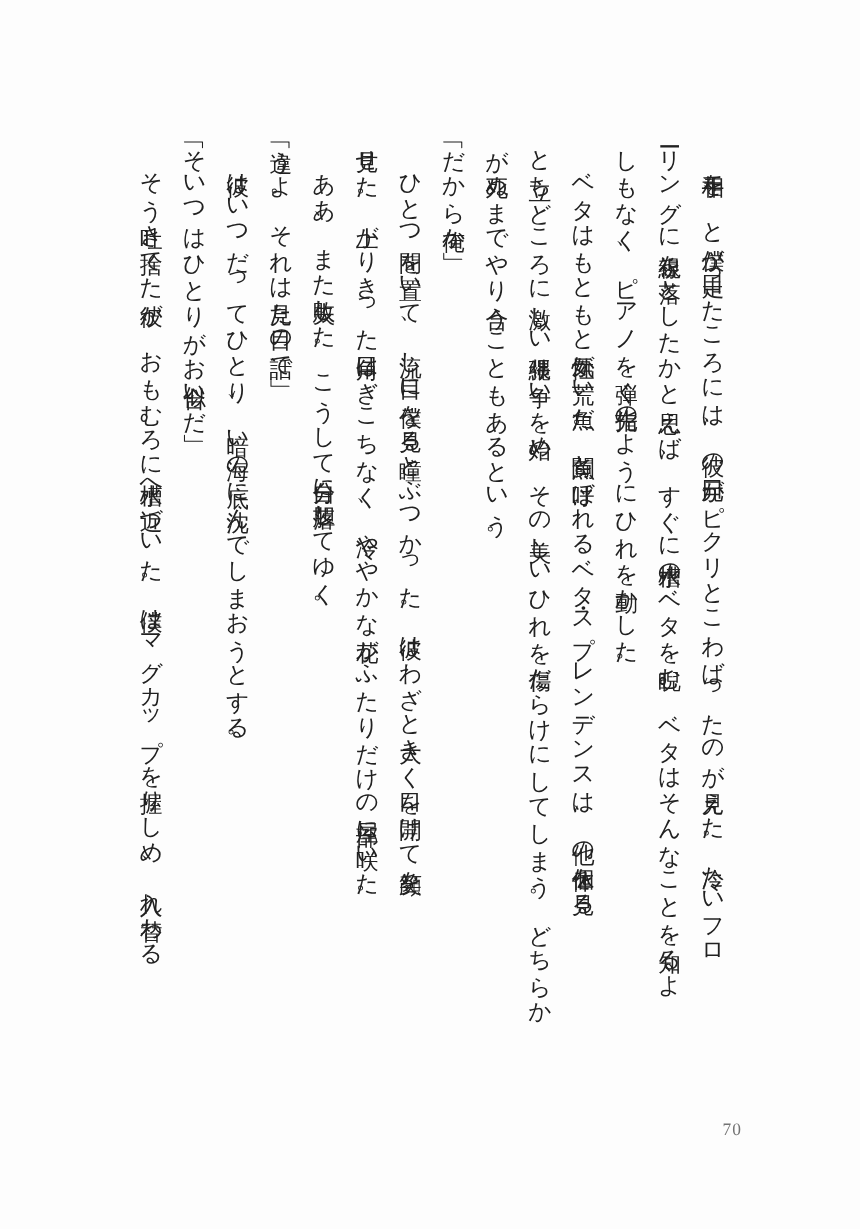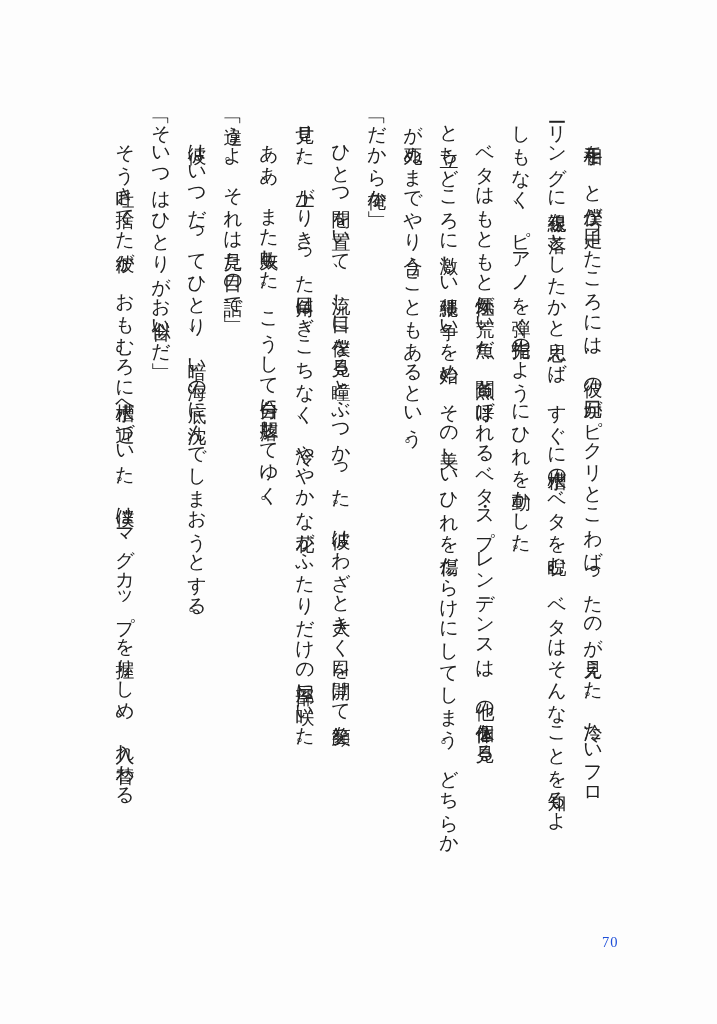--- a/index.html
+++ b/index.html
@@ -35,21 +35,21 @@
     text-indent: 0;
   }
   .text-line.indent {
     text-indent: 1em;
   }
   .page-number {
     position: absolute;
     left: 602px;
     top: 934px;
     font-size: 14.5px;
-    color: #1d4ed8;
+    color: #737373;
     letter-spacing: 1px;
   }
 </style>
 </head>
 <body>
 
 <div class="page">
   <div class="text-block">
       <div class="text-line indent">相手を、と僕が口走ったころには、彼の口元がピクリとこわばったのが見えた。冷たいフロ</div>
       <div class="text-line">ーリングに視線を落としたかと思えば、すぐに水槽のベタを睨む。ベタはそんなことを知るよ</div>

